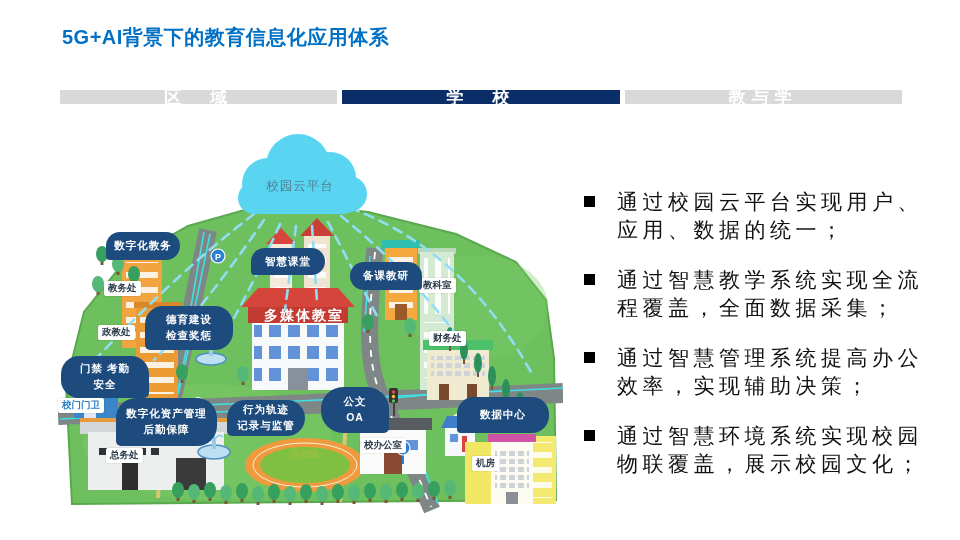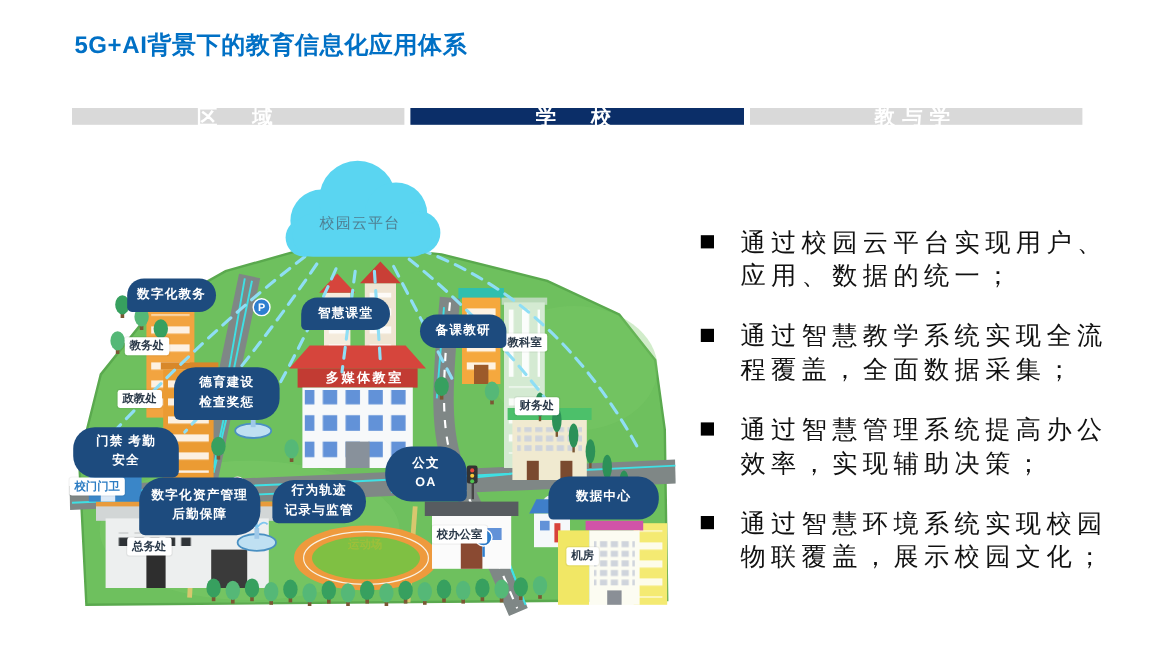--- a/index.html
+++ b/index.html
@@ -13,21 +13,21 @@
   .tab.active{background:#0b2e68;}
   
   .illus{position:absolute;left:58px;top:122px;width:505px;height:392px;}
   .bubble{position:absolute;background:#1d4b7e;color:#fff;font-size:10.5px;font-weight:bold;
           letter-spacing:1px;line-height:1.5;white-space:pre-line;display:flex;
           align-items:center;justify-content:center;text-align:center;z-index:3;}
   .plate{position:absolute;background:#ffffff;color:#2b3a4a;font-size:9.5px;font-weight:bold;
          padding:1px 4px;border-radius:2px;z-index:2;white-space:nowrap;box-shadow:0 0 0 1px rgba(0,0,0,0.05);}
   .plate.blue{color:#2d7dc3;}
   .plate.bare{background:transparent;box-shadow:none;color:#9ebf3a;}
-  .plate.onred{background:transparent;box-shadow:none;color:#ffffff;letter-spacing:2px;font-size:11px;}
+  .plate.onred{background:transparent;box-shadow:none;color:#ffffff;letter-spacing:2px;font-size:14px;}
   
   .bullets{position:absolute;left:584px;top:188px;width:372px;list-style:none;margin:0;padding:0;}
   .bullets li{display:flex;margin-bottom:22px;}
   .sq{width:11px;height:11px;background:#000;margin-top:8px;margin-right:22px;flex:0 0 11px;}
   .btxt{font-family:"Liberation Serif","DejaVu Serif",serif;font-size:21px;line-height:28px;
         color:#111;letter-spacing:4.5px;white-space:pre-line;}
 </style>
 </head>
 <body>
 
@@ -294,21 +294,21 @@
   <div class="bubble" style="left:251px;top:248px;width:74px;height:27px;border-radius:14px 14px 14px 4px;">智慧课堂</div>
   <div class="bubble" style="left:350px;top:262px;width:72px;height:28px;border-radius:14px 14px 4px 14px;">备课教研</div>
   <div class="bubble" style="left:145px;top:306px;width:88px;height:44px;border-radius:18px 18px 18px 5px;">德育建设
 检查奖惩</div>
   <div class="bubble" style="left:61px;top:356px;width:88px;height:42px;border-radius:18px 18px 5px 18px;">门禁 考勤
 安全</div>
   <div class="bubble" style="left:116px;top:398px;width:101px;height:48px;border-radius:20px 20px 20px 5px;">数字化资产管理
 后勤保障</div>
   <div class="bubble" style="left:227px;top:400px;width:78px;height:36px;border-radius:18px 18px 18px 5px;">行为轨迹
 记录与监管</div>
-  <div class="bubble" style="left:321px;top:372px;width:68px;height:46px;border-radius:22px 22px 5px 22px;">公文
+  <div class="bubble" style="left:321px;top:387px;width:68px;height:46px;border-radius:22px 22px 5px 22px;">公文
 OA</div>
   <div class="bubble" style="left:457px;top:397px;width:92px;height:36px;border-radius:17px 17px 17px 4px;">数据中心</div>
 
   <div class="plate" style="left:104px;top:281px;">教务处</div>
   <div class="plate" style="left:98px;top:325px;">政教处</div>
   <div class="plate" style="left:419px;top:278px;">教科室</div>
   <div class="plate" style="left:429px;top:331px;">财务处</div>
   <div class="plate blue" style="left:58px;top:398px;">校门门卫</div>
   <div class="plate" style="left:106px;top:448px;">总务处</div>
   <div class="plate" style="left:360px;top:438px;">校办公室</div>

